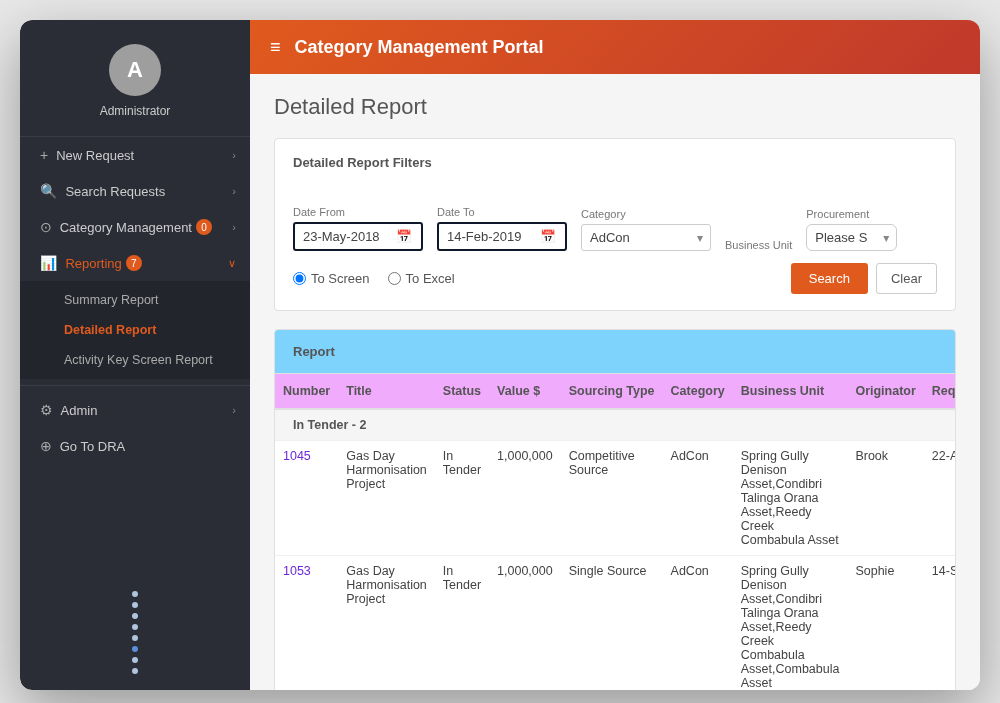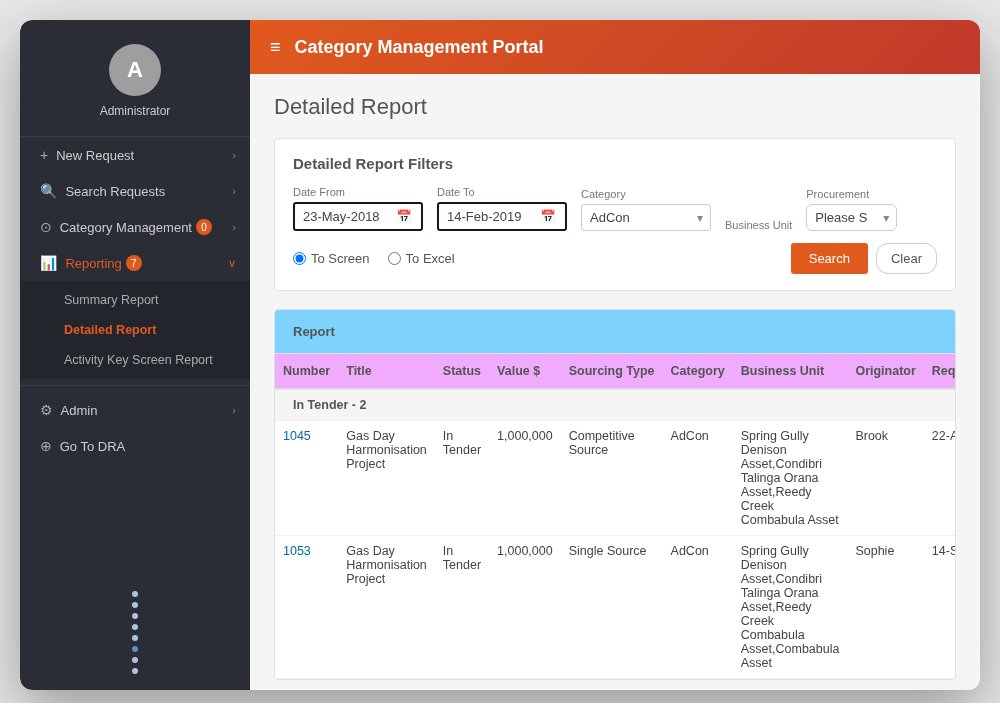--- a/index.html
+++ b/index.html
@@ -183,32 +183,32 @@
     
     .filter-card {
       background: #fff;
       border: 1px solid #e0e0e0;
       border-radius: 4px;
       padding: 16px 18px;
       margin-bottom: 18px;
     }
 
     .filter-card-title {
-      font-size: 15px;
-      font-weight: bold;
-      color: #555;
-      margin-bottom: 14px;
+      font-size: 13px;
+      font-weight: bold;
+      color: #555;
     }
 
     .filter-row {
       display: flex;
       align-items: flex-end;
       gap: 14px;
       flex-wrap: wrap;
       margin-bottom: 12px;
+      margin-top: 36px;
     }
 
     .filter-field {
       display: flex;
       flex-direction: column;
       gap: 4px;
     }
 
     .filter-label {
       font-size: 11px;
@@ -287,21 +287,21 @@
       padding: 7px 18px;
       font-size: 13px;
       cursor: pointer;
       font-weight: 500;
     }
 
     .btn-clear {
       background: #fff;
       color: #555;
       border: 1px solid #ccc;
-      border-radius: 12px;
+      border-radius: 3px;
       padding: 7px 14px;
       font-size: 13px;
       cursor: pointer;
     }
 
     
     .report-card {
       background: #fff;
       border: 1px solid #e0e0e0;
       border-radius: 4px;
@@ -342,21 +342,21 @@
     }
 
     .group-row td {
       background: #f5f5f5;
       font-weight: bold;
       color: #555;
       padding: 8px 18px;
     }
 
     .link-text {
-      color: #0369a1;
+      color: #6d28d9;
       cursor: pointer;
       text-decoration: none;
     }
 
     .dot {
       width: 6px;
       height: 6px;
       border-radius: 50%;
       background: #b0c4de;
     }

